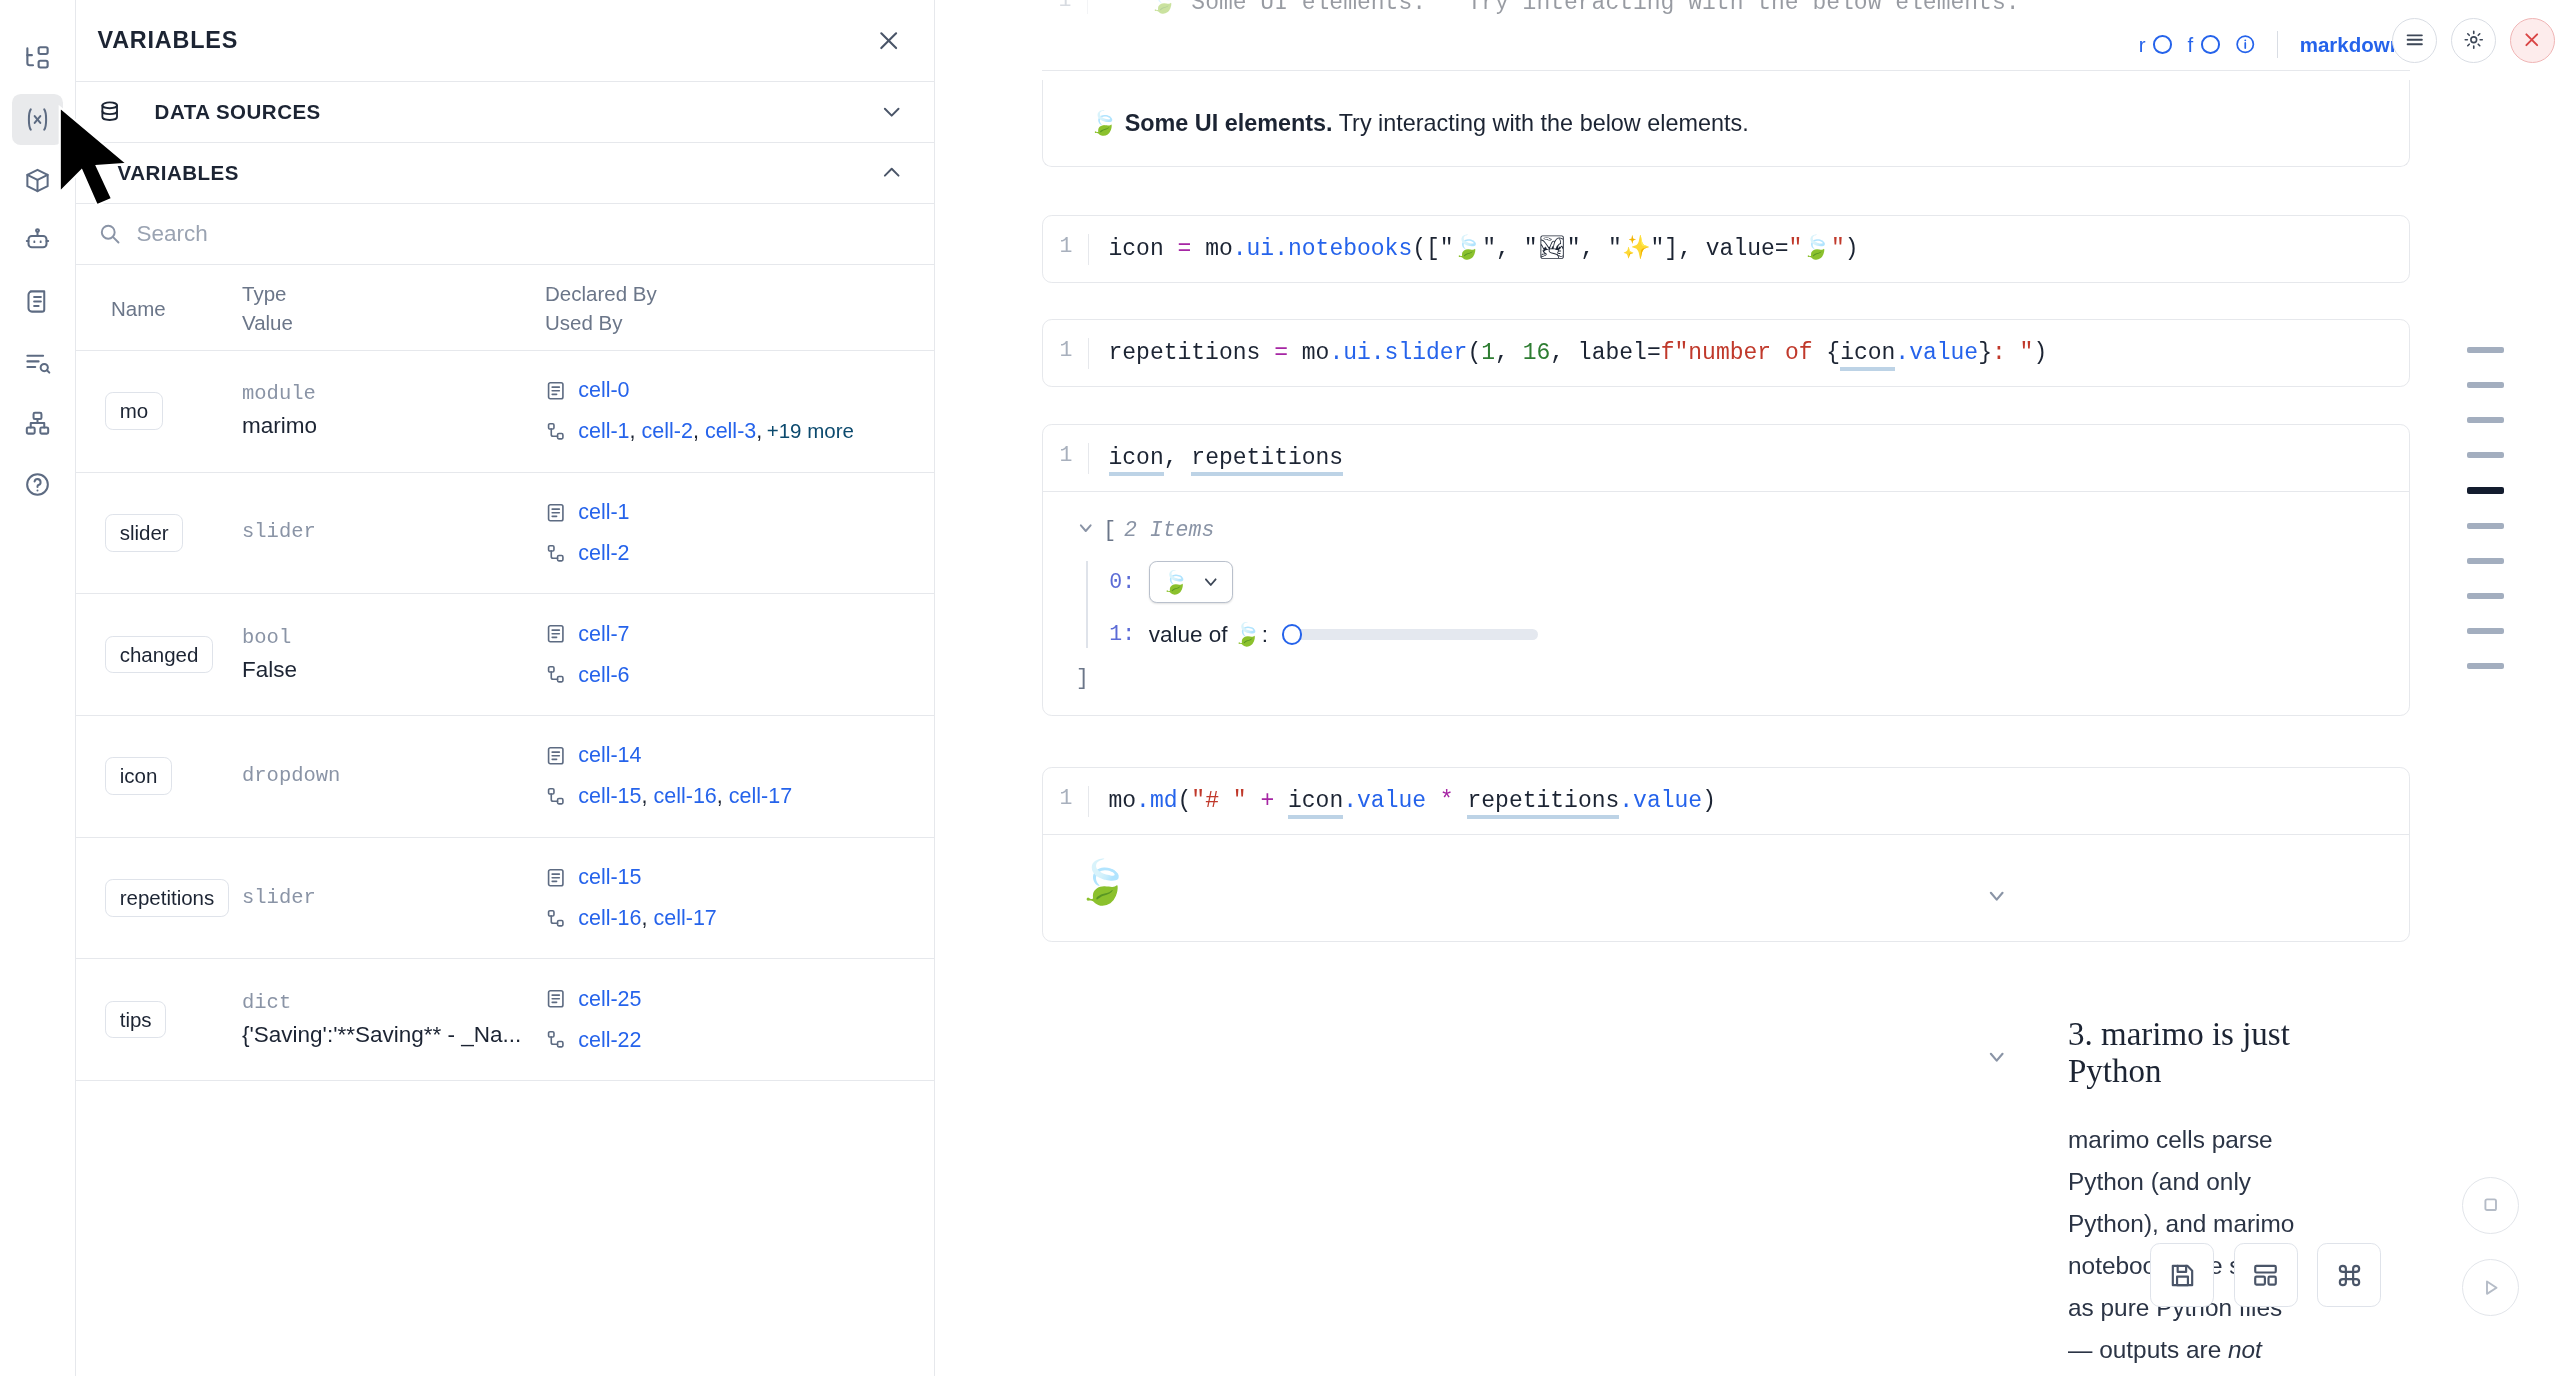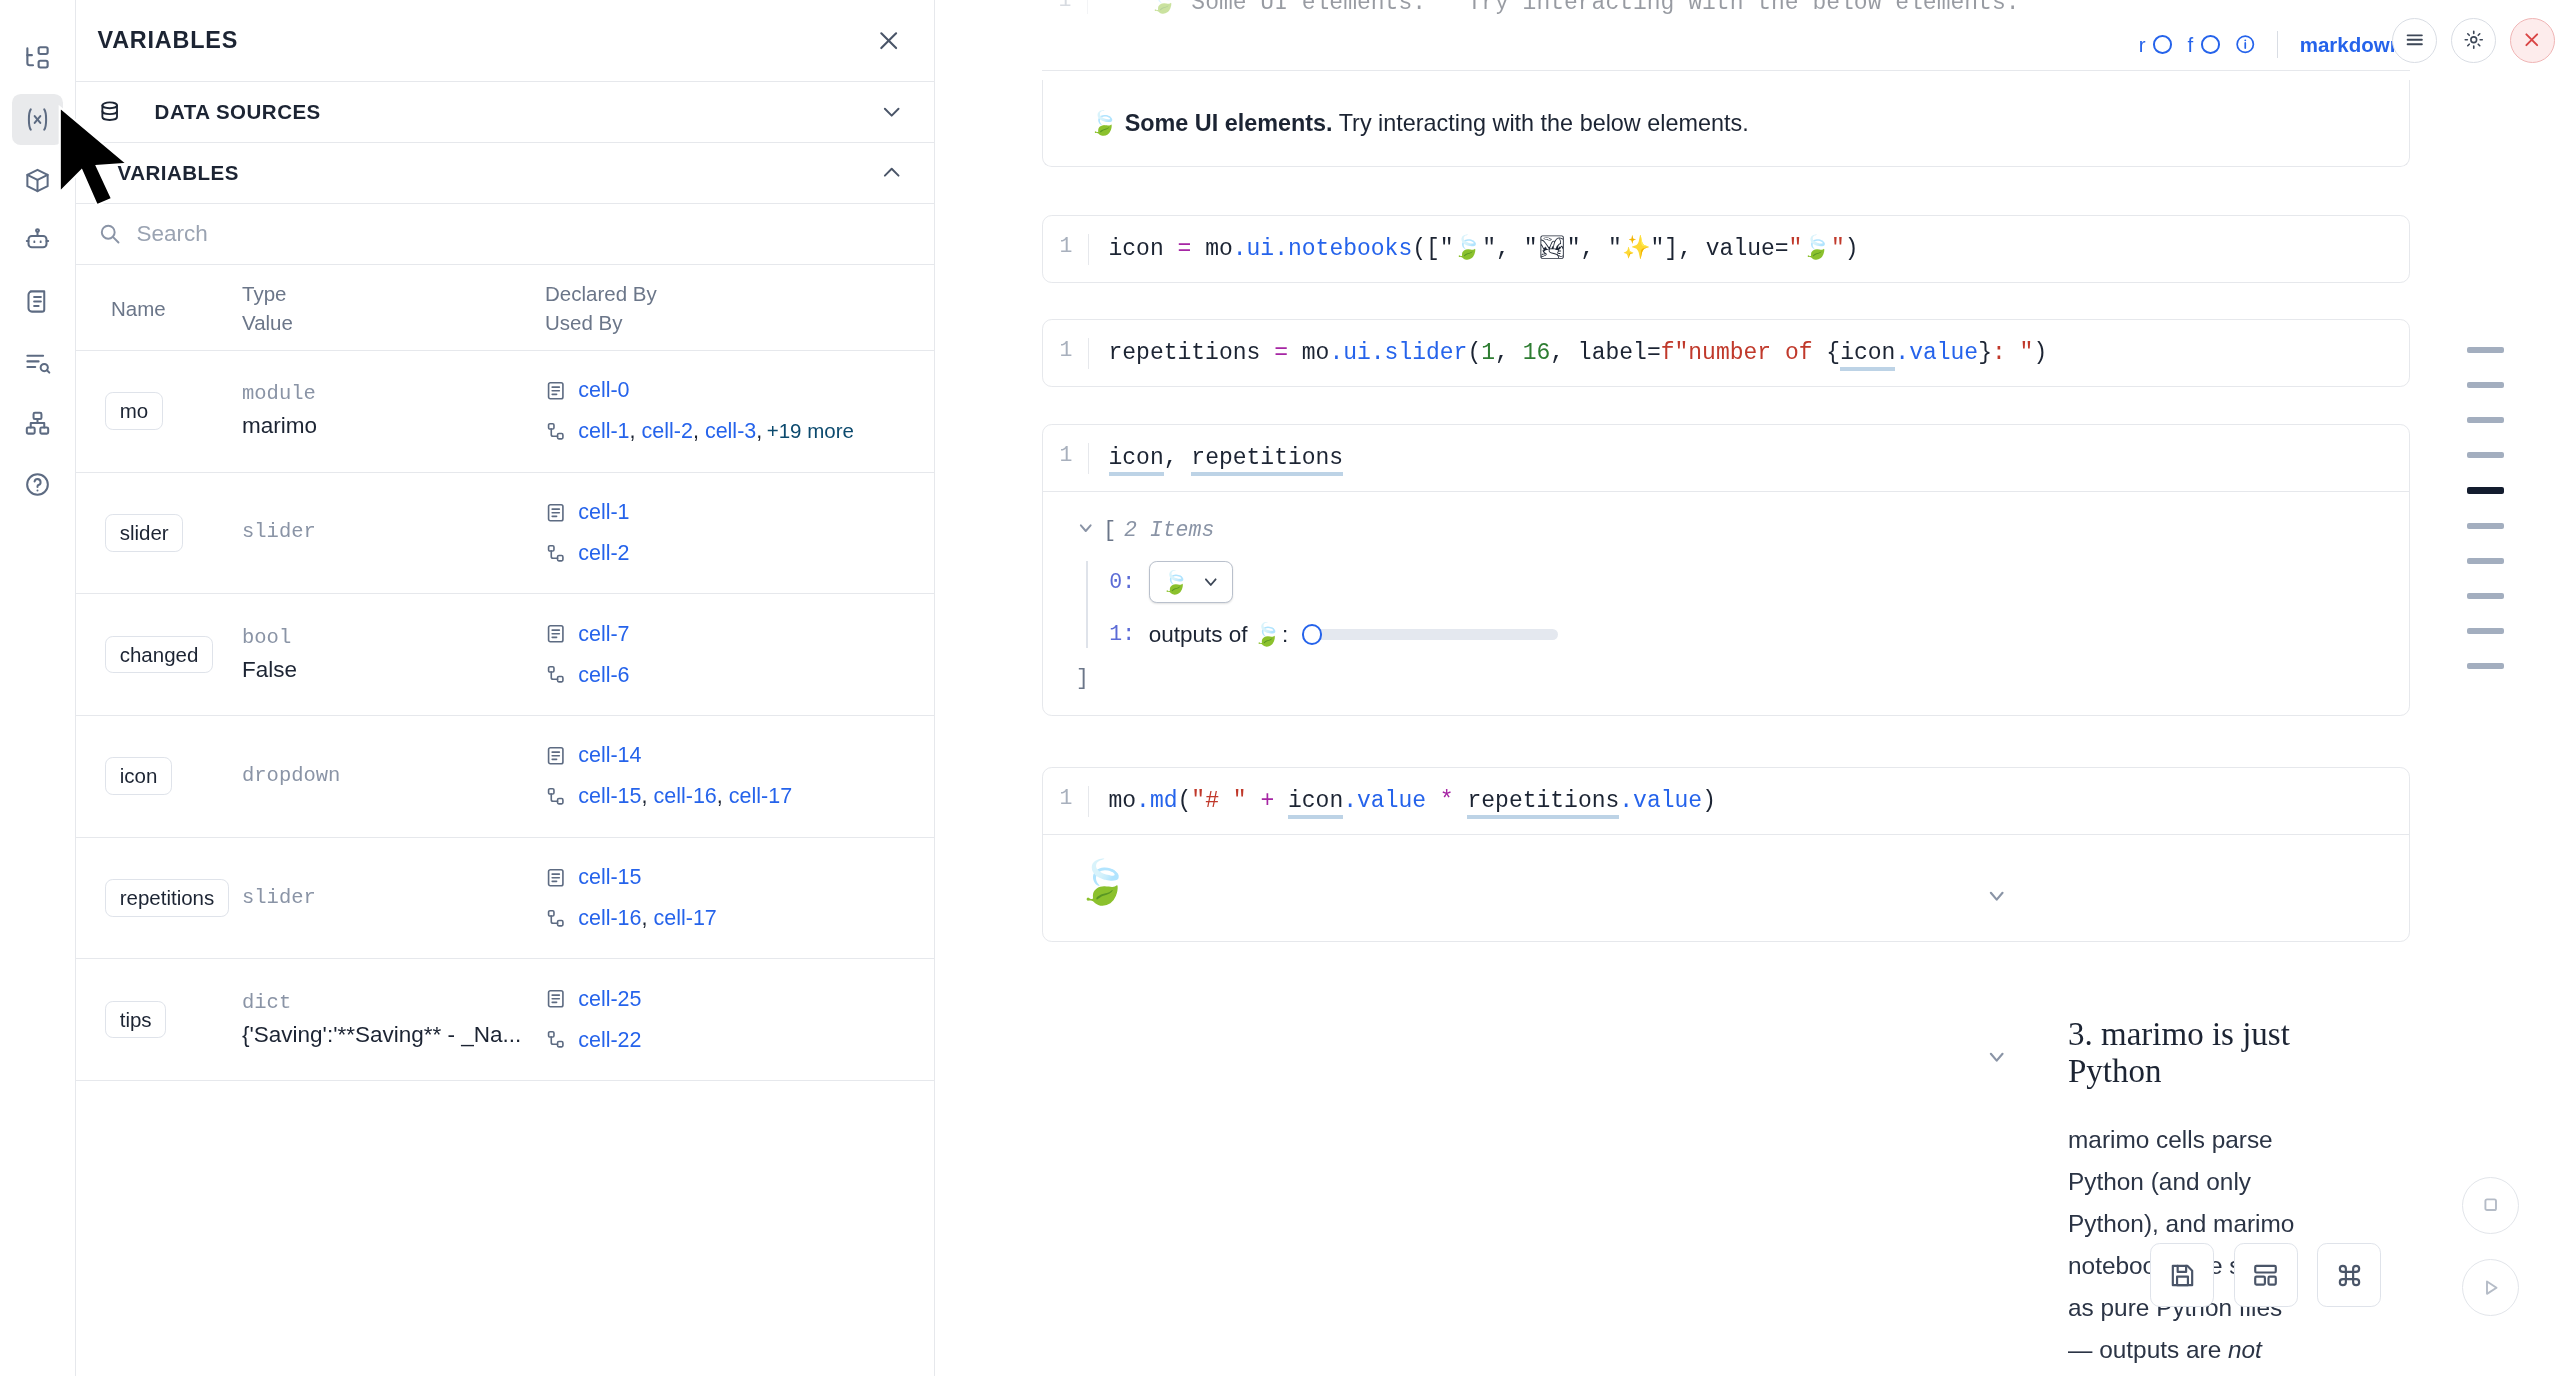--- a/index.html
+++ b/index.html
@@ -661,21 +661,21 @@
                     <span class="emoji">🍃</span>
                     <span>
                       <svg viewBox="0 0 24 24" fill="none" stroke="currentColor" stroke-width="2.2" stroke-linecap="round" stroke-linejoin="round">
                           <path d="M6 9l6 7 6-7"></path>
                         </svg>
                     </span>
                   </span>
                 </div>
                 <div class="li-item">
                   <span class="li-idx">1:</span>
-                  <span style="font-size:22.5px;color:#1c2433;">outputs of 🍃:</span>
+                  <span style="font-size:22.5px;color:#1c2433;">value of 🍃:</span>
                   <span class="slider-ui">
                     <span class="slider-knob"></span>
                     <span class="slider-track"></span>
                   </span>
                 </div>
               </div>
               <div class="li-close">]</div>
             </div>
           </div>
         </div>

